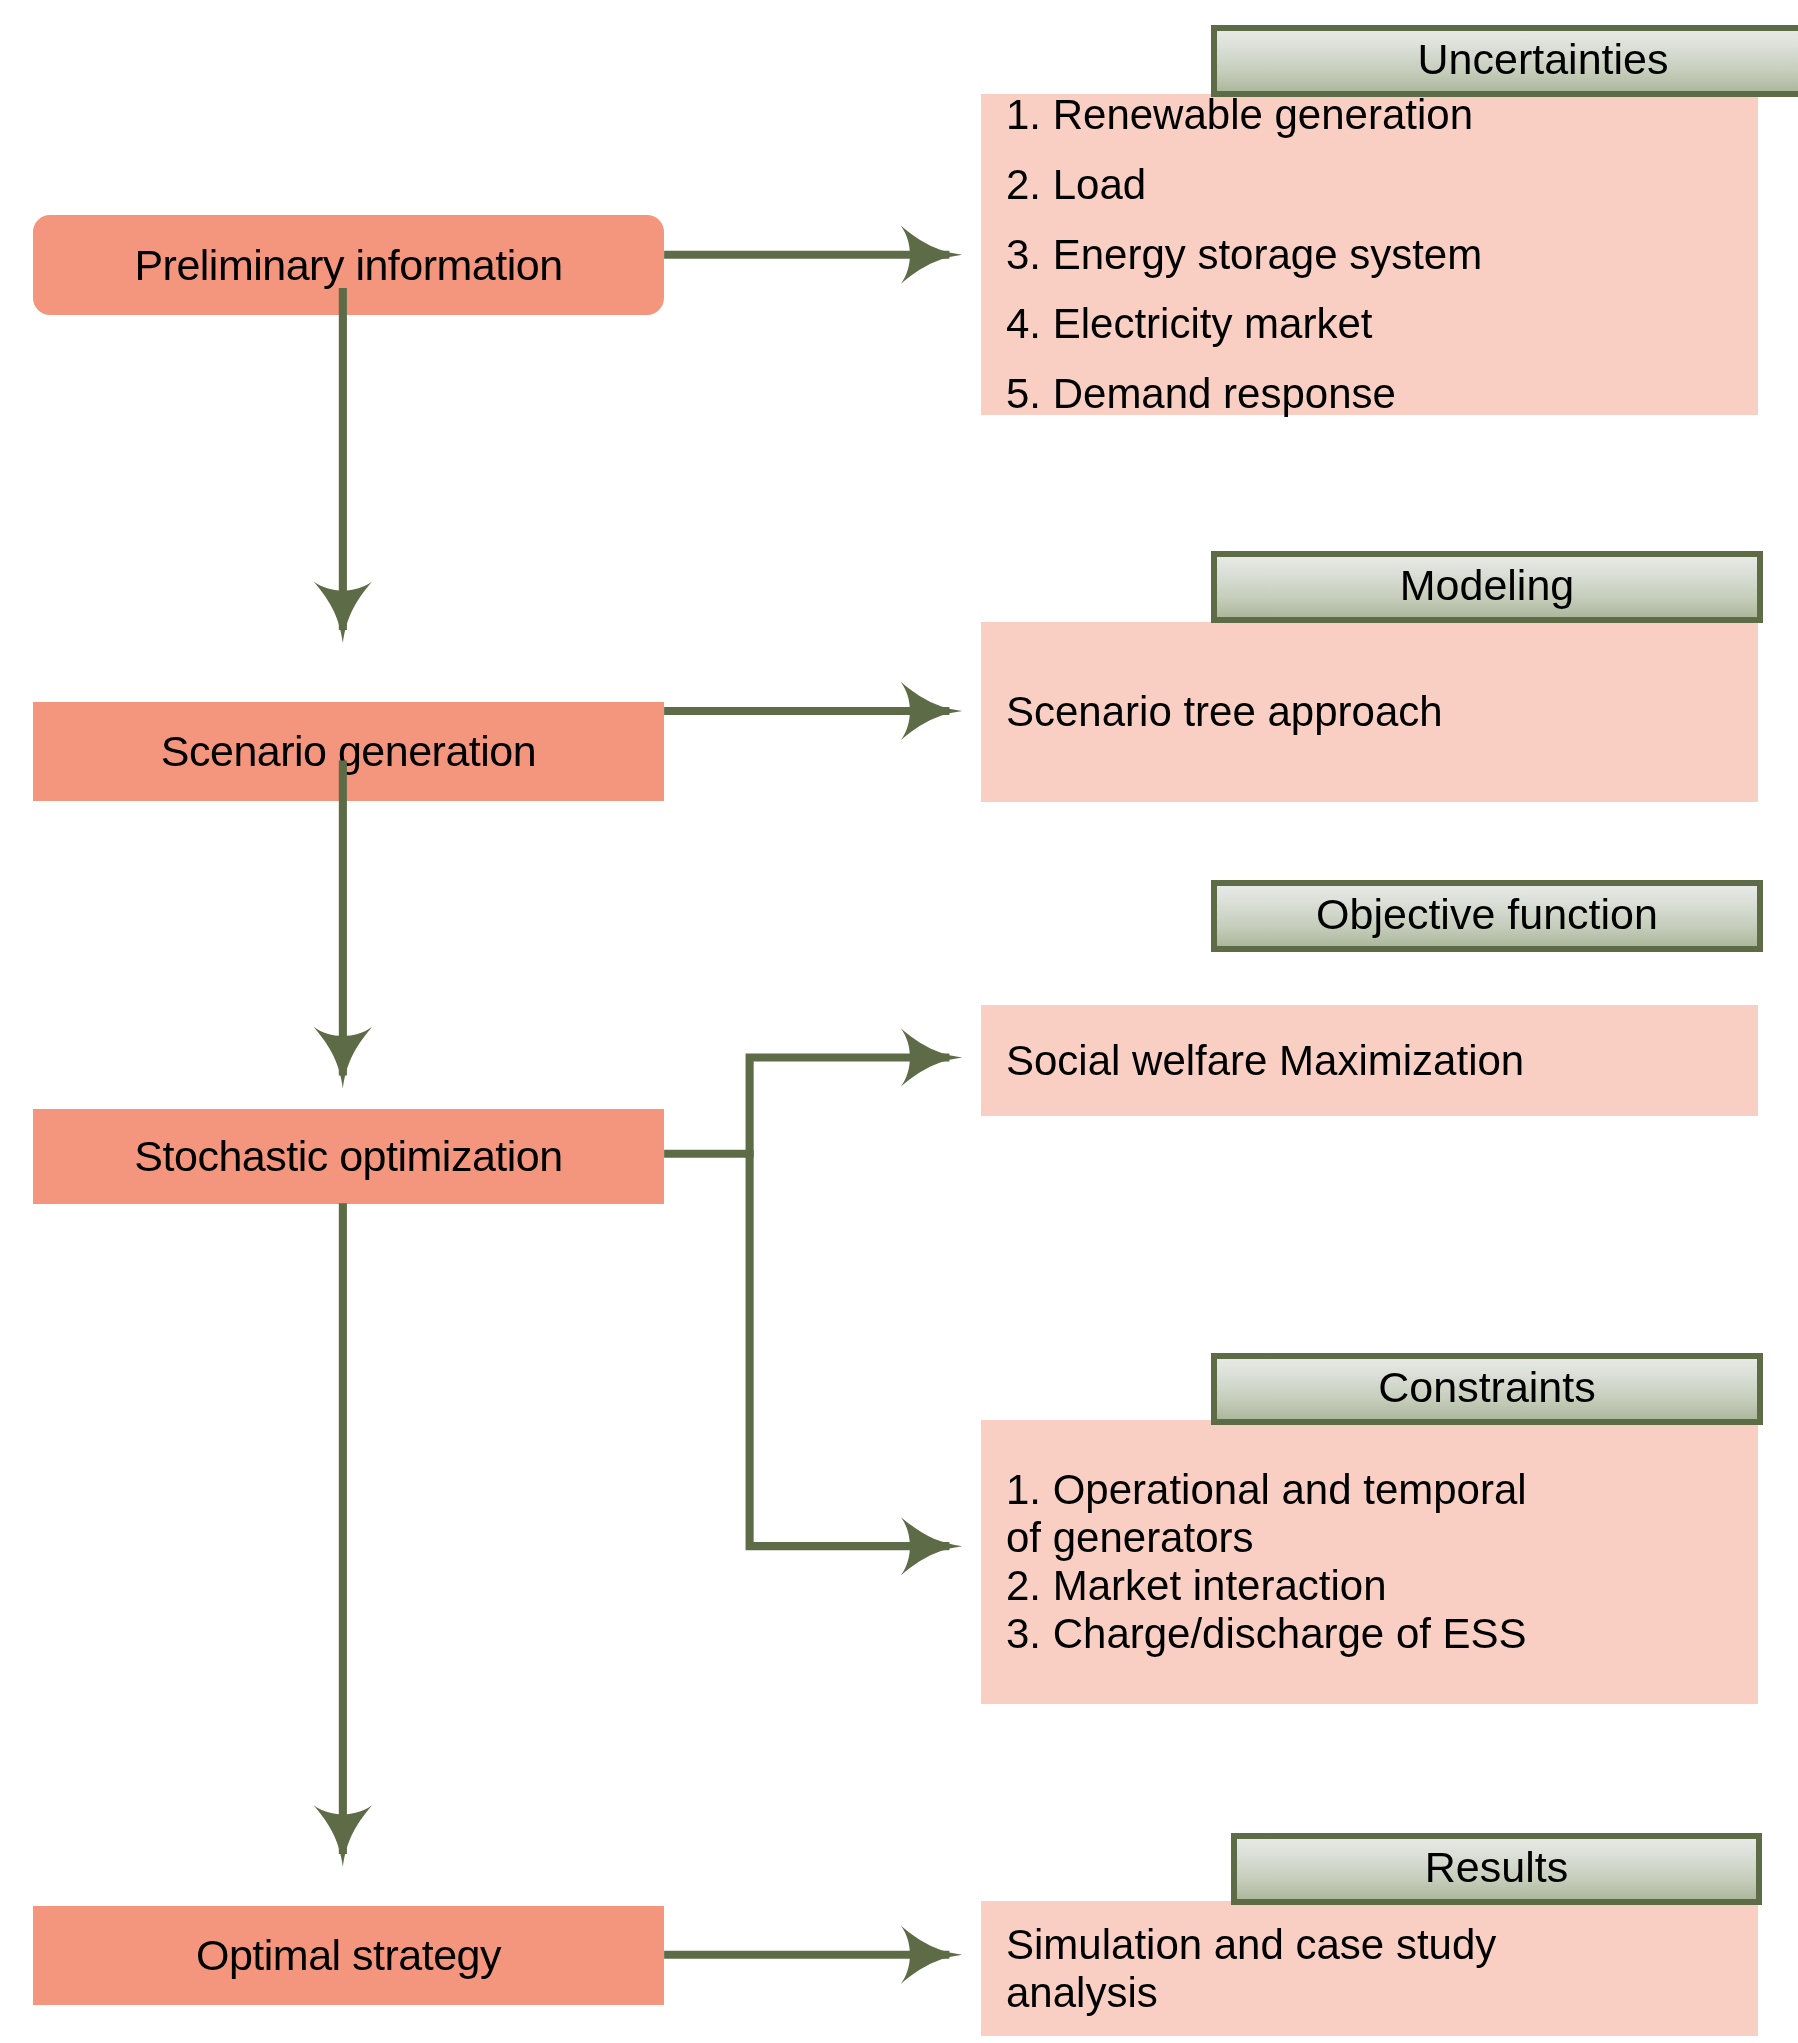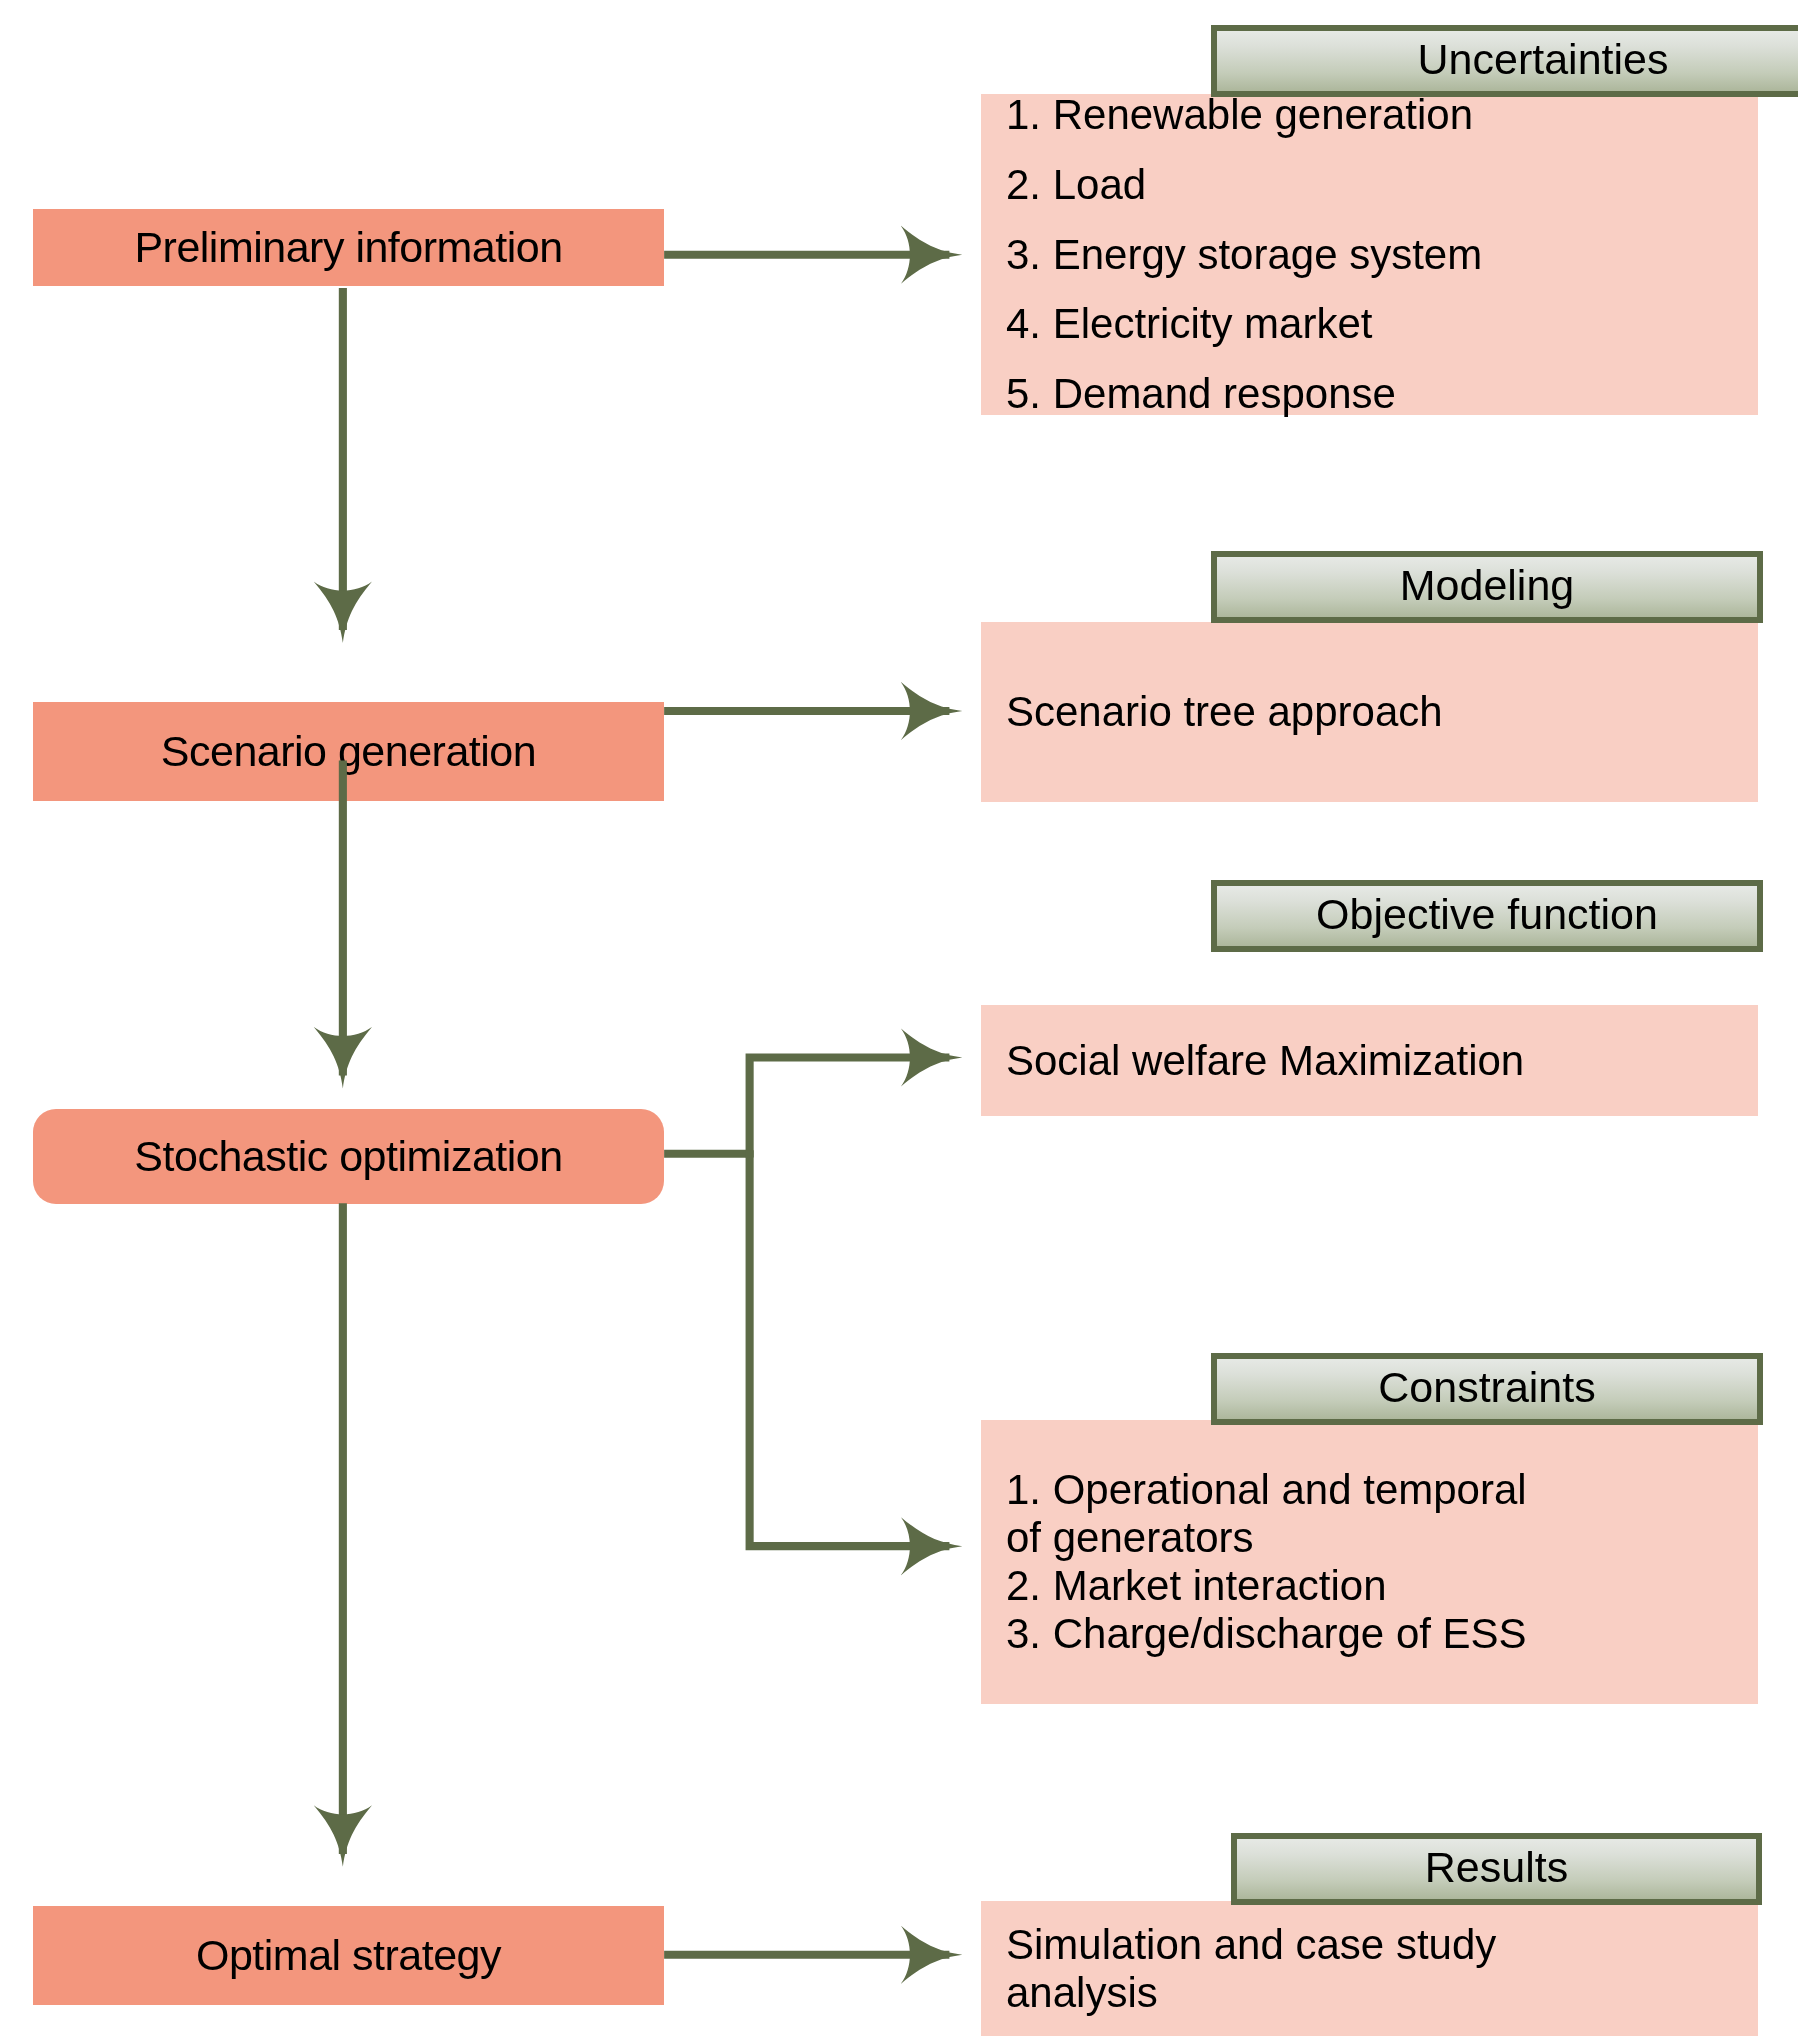--- a/index.html
+++ b/index.html
@@ -101,29 +101,29 @@
 
     <path d="M738,1282 L833,1282" stroke="#5D6B47" stroke-width="9" fill="none"></path>
 
     <path d="M833,1286 L833,1175 L1055,1175" stroke="#5D6B47" stroke-width="9" fill="none" marker-end="url(#arrowhead)"></path>
 
     <path d="M833,1278 L833,1718 L1055,1718" stroke="#5D6B47" stroke-width="9" fill="none" marker-end="url(#arrowhead)"></path>
 
     <path d="M738,2172 L1055,2172" stroke="#5D6B47" stroke-width="9" fill="none" marker-end="url(#arrowhead)"></path>
   </svg>
 
-  <div class="flow-box" style="left:33px; top:209px; width:631px; height:77px;">
+  <div class="flow-box" style="left:33px; top:215px; width:631px; height:100px;border-radius:17px;">
     <span>Preliminary information</span>
   </div>
 
   <div class="flow-box" style="left:33px; top:662px; width:631px; height:99px;margin-top:40px;">
     <span>Scenario generation</span>
   </div>
 
-  <div class="flow-box" style="left:33px; top:1109px; width:631px; height:95px;border-radius:23px;">
+  <div class="flow-box" style="left:33px; top:1109px; width:631px; height:95px;">
     <span>Stochastic optimization</span>
   </div>
 
   <div class="flow-box" style="left:33px; top:1906px; width:631px; height:99px;">
     <span>Optimal strategy</span>
   </div>
 
   <div class="sec-header" style="left:1211px; top:25px; width:664px; height:72px;">
     <span>Uncertainties</span>
   </div>

